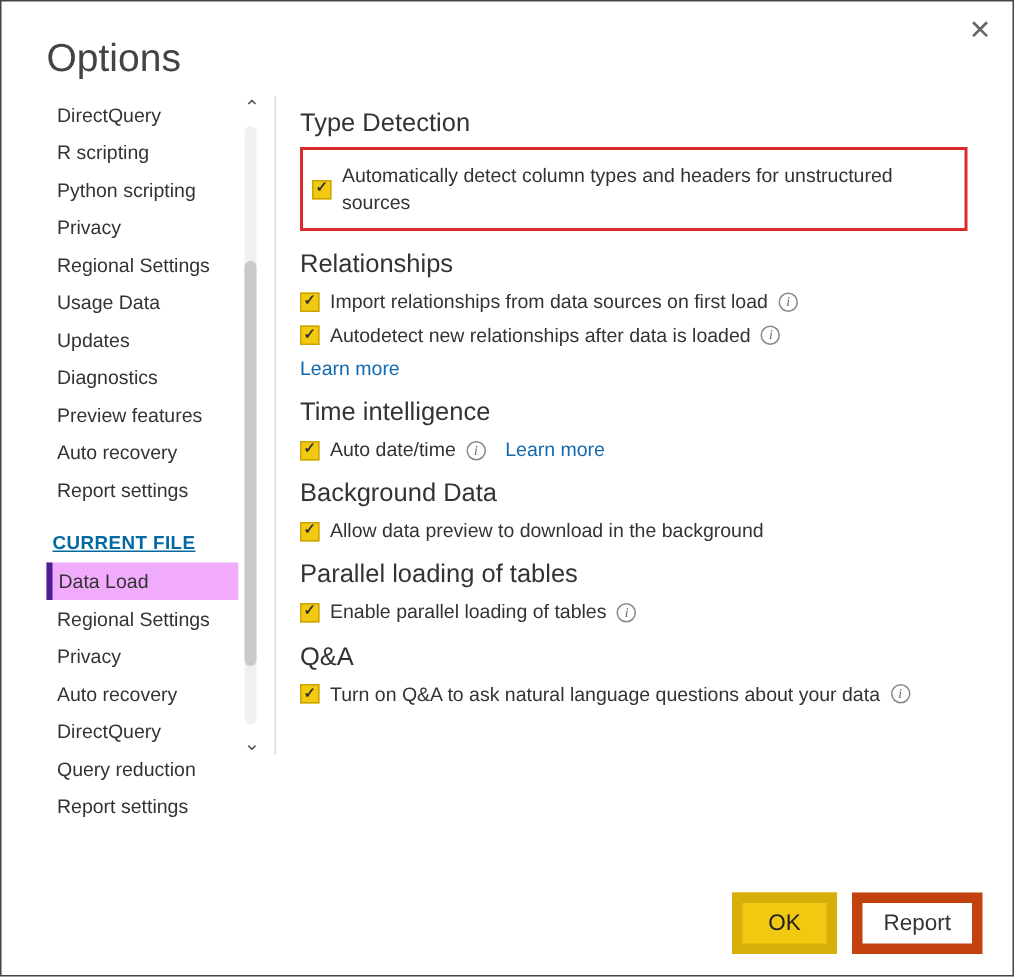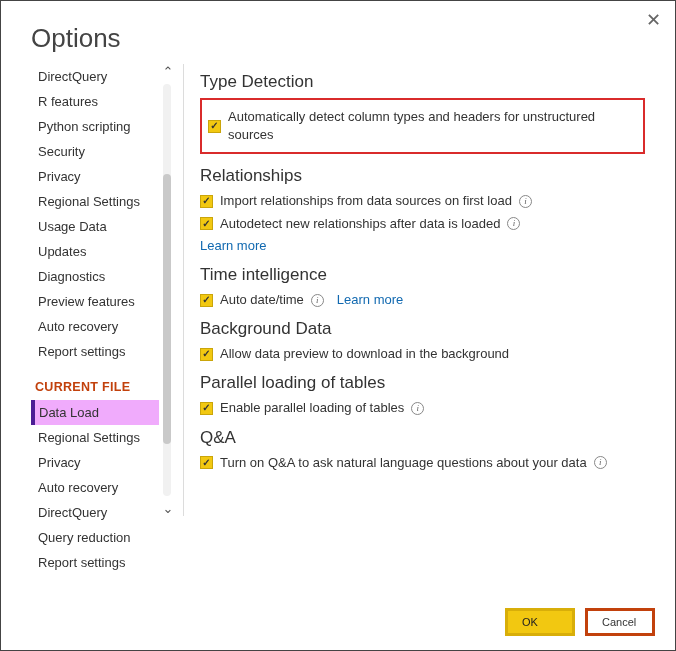--- a/index.html
+++ b/index.html
@@ -88,22 +88,23 @@
     border-left: 3px solid transparent;
   }
   .side-item.selected {
     background: #f0abfc;
     border-left: 4px solid #4c1d95;
   }
   .side-head {
     font-size: 12.5px;
     font-weight: 600;
     letter-spacing: 0.3px;
-    color: #c2410c;
+    color: #0369a1;
     padding: 16px 4px 6px 4px;
+    text-decoration: underline;
   }
   .divider-line {
     width: 1px;
     background: #dcdcdc;
     margin: 0 6px 80px 6px;
   }
   
   .main {
     flex: 1;
     padding: 0 18px 0 10px;
@@ -164,46 +165,46 @@
   
   .footer {
     display: flex;
     justify-content: flex-end;
     gap: 10px;
     padding: 12px 20px 14px 0;
   }
   .btn {
     min-width: 70px;
     padding: 5px 14px;
-    font-size: 11px;
-    border: 3px solid #c2410c;
+    font-size: 15px;
+    border: 7px solid #c2410c;
     background: #fff;
     cursor: pointer;
+    text-align: center;
   }
   .btn.primary {
     background: #f2c811;
     border-color: #d8ae09;
     color: #222;
   }
 </style>
 </head>
 <body>
 
 <div class="frame">
   <span class="close-x">✕</span>
   <div class="title">Options</div>
 
   <div class="body">
 
     <div class="side-wrap">
       <div class="side-list">
         <div class="side-item">DirectQuery</div>
-        <div class="side-item">R features</div>
+        <div class="side-item">R scripting</div>
         <div class="side-item">Python scripting</div>
-        <div class="side-item">Security</div>
         <div class="side-item">Privacy</div>
         <div class="side-item">Regional Settings</div>
         <div class="side-item">Usage Data</div>
         <div class="side-item">Updates</div>
         <div class="side-item">Diagnostics</div>
         <div class="side-item">Preview features</div>
         <div class="side-item">Auto recovery</div>
         <div class="side-item">Report settings</div>
 
         <div class="side-head">CURRENT FILE</div>
@@ -278,15 +279,15 @@
         <span class="cb checked"></span>
         <span>Turn on Q&amp;A to ask natural language questions about your data</span>
         <span class="info-ic"></span>
       </div>
 
     </div>
   </div>
 
   <div class="footer">
     <div class="btn primary">OK</div>
-    <div class="btn">Cancel</div>
+    <div class="btn">Report</div>
   </div>
 </div>
 
 </body></html>

